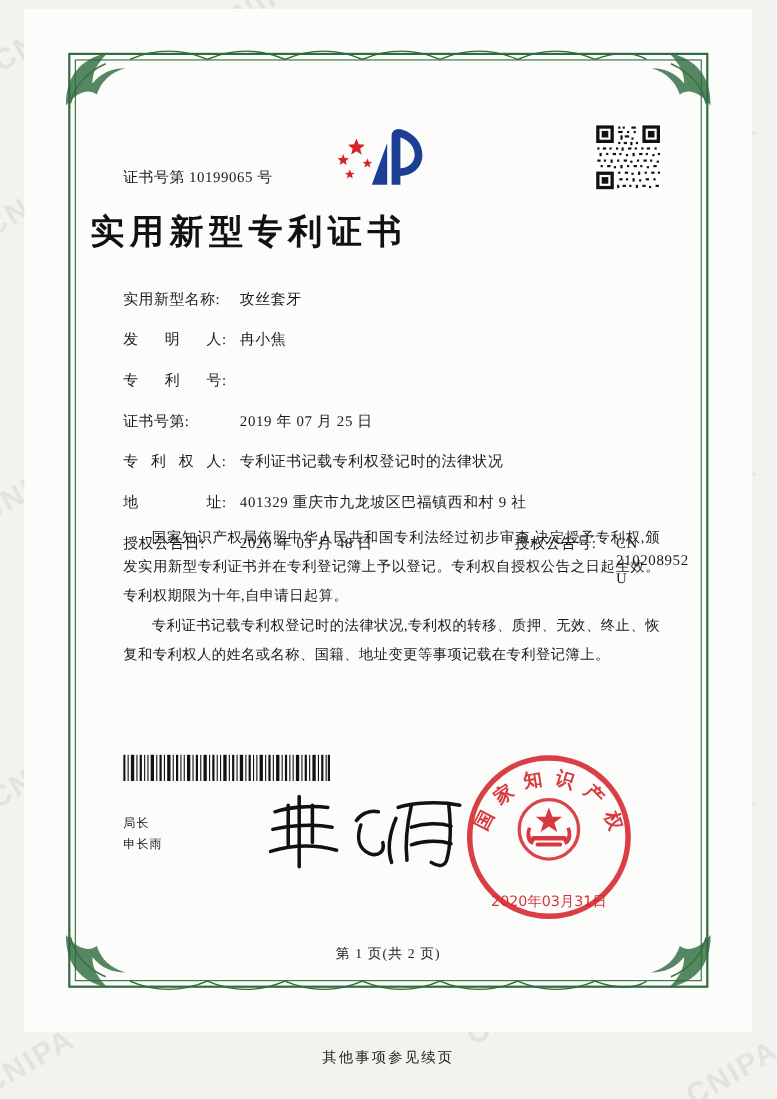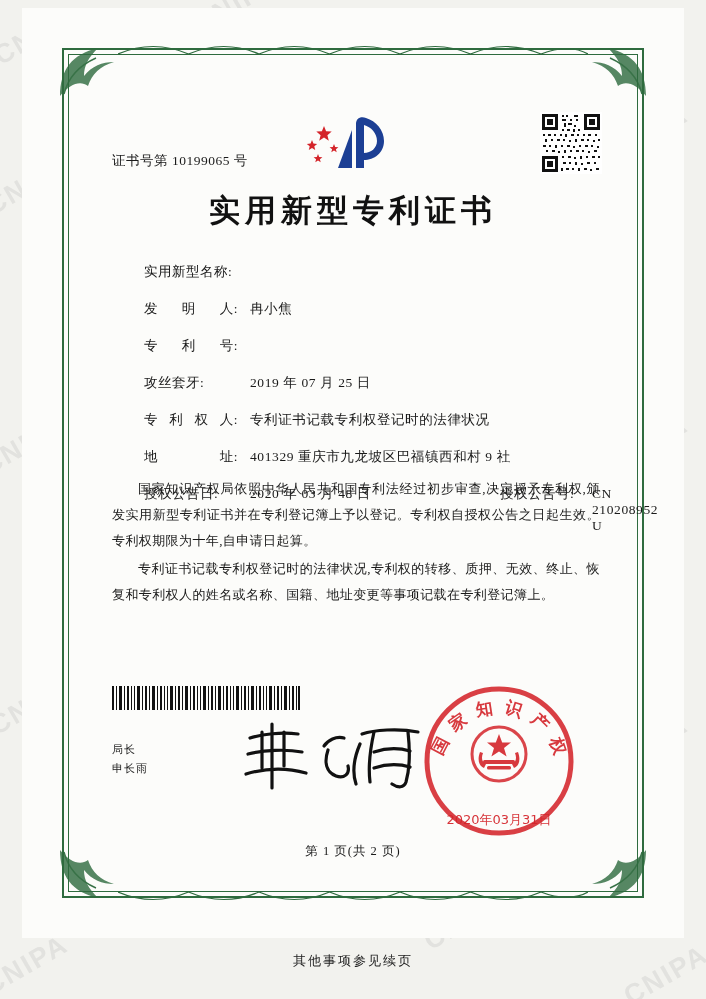--- a/index.html
+++ b/index.html
@@ -120,41 +120,39 @@
     transform: translateX(-50%);
     width: 118px;
     height: 62px;
   }
   .logo svg { display: block; }
 
   .doc-title {
     position: absolute;
     left: 0; right: 0;
     top: 122px;
-    text-align: center;
     font-family: Liberation Serif, serif;
     font-weight: bold;
     font-size: 31px;
     letter-spacing: 5px;
     color: #111;
   }
 
   .fields {
     position: absolute;
     left: 30px;
     right: 20px;
     top: 195px;
   }
   .field-row {
     display: flex;
     align-items: baseline;
     margin-bottom: 19px;
     font-size: 13.5px;
     color: #1a1a1a;
-    margin-left: 32px;
   }
   .field-label {
     width: 106px;
     flex: 0 0 106px;
     letter-spacing: .5px;
   }
   .field-label.spread {
     display: flex;
     justify-content: space-between;
     padding-right: 12px;
@@ -223,21 +221,21 @@
     right: 40px;
     top: 608px;
     width: 170px;
     height: 170px;
   }
   .seal svg { display: block; }
 
   .page-foot {
     position: absolute;
     left: 0; right: 0;
-    bottom: 18px;
+    bottom: 2px;
     text-align: center;
     font-size: 12.5px;
     color: #1a1a1a;
     letter-spacing: 1px;
   }
 
   .below-sheet {
     position: absolute;
     left: 0; right: 0;
     top: 952px;
@@ -419,41 +417,42 @@
         </g>
       </svg>
     </div>
 
     <div class="doc-title">实用新型专利证书</div>
 
     <div class="fields">
 
       <div class="field-row">
         <div class="field-label">实用新型名称:</div>
+        <div class="field-value">攻丝套牙</div>
       </div>
 
       <div class="field-row">
         <div class="field-label spread">
           <span>发</span>
           <span>明</span>
           <span>人:</span>
         </div>
         <div class="field-value">冉小焦</div>
       </div>
 
       <div class="field-row">
         <div class="field-label spread">
           <span>专</span>
           <span>利</span>
           <span>号:</span>
         </div>
       </div>
 
       <div class="field-row">
-        <div class="field-label">攻丝套牙:</div>
+        <div class="field-label">证书号第:</div>
         <div class="field-value">2019 年 07 月 25 日</div>
       </div>
 
       <div class="field-row">
         <div class="field-label spread">
           <span>专</span>
           <span>利</span>
           <span>权</span>
           <span>人:</span>
         </div>

